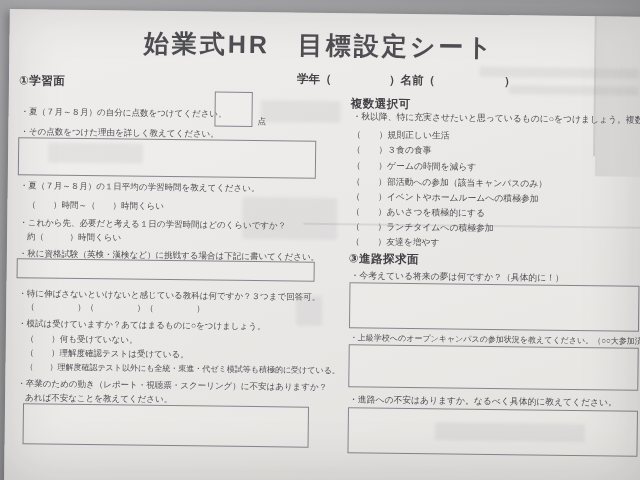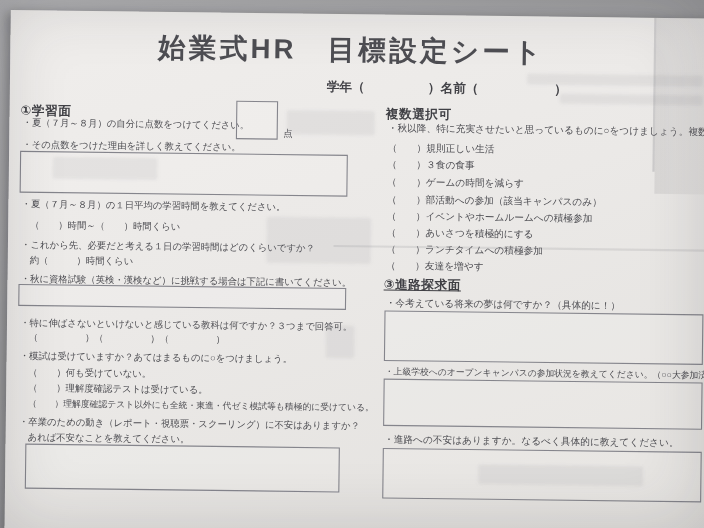--- a/index.html
+++ b/index.html
@@ -42,21 +42,21 @@
 <body>
 
 <div class="photo">
   <div class="paper">
 
     <div class="title">始業式HR　目標設定シート</div>
     <div class="hdr">
       <span>学年（　　　　　）</span><span>名前（　　　　　　）</span>
     </div>
 
-    <div class="heading" style="left:10px;top:84px;">①学習面</div>
+    <div class="heading" style="left:10px;top:64px;">①学習面</div>
     <div class="ln" style="left:12px;top:97px;">・夏（７月～８月）の自分に点数をつけてください。</div>
     <div class="abox" style="left:206px;top:80px;width:36px;height:33px;"></div>
     <div class="ln" style="left:249px;top:104px;">点</div>
     <div class="ln" style="left:12px;top:117px;">・その点数をつけた理由を詳しく教えてください。</div>
     <div class="abox" style="left:10px;top:128px;width:296px;height:36px;"></div>
     <div class="ln" style="left:12px;top:171px;">・夏（７月～８月）の１日平均の学習時間を教えてください。</div>
     <div class="ln" style="left:20px;top:190px;">（　　）時間～（　　）時間くらい</div>
     <div class="ln" style="left:12px;top:208px;">・これから先、必要だと考える１日の学習時間はどのくらいですか？</div>
     <div class="ln" style="left:20px;top:222px;">約（　　　）時間くらい</div>
     <div class="ln" style="left:12px;top:239px;">・秋に資格試験（英検・漢検など）に挑戦する場合は下記に書いてください。</div>
@@ -75,21 +75,21 @@
     <div class="rln" style="left:344px;top:98px;">・秋以降、特に充実させたいと思っているものに○をつけましょう。複数選択可。</div>
     <div class="rln" style="left:344px;top:116px;">（　　）規則正しい生活</div>
     <div class="rln" style="left:344px;top:131px;text-align:right;">（　　）３食の食事</div>
     <div class="rln" style="left:344px;top:147px;">（　　）ゲームの時間を減らす</div>
     <div class="rln" style="left:344px;top:163px;">（　　）部活動への参加（該当キャンパスのみ）</div>
     <div class="rln" style="left:344px;top:178px;">（　　）イベントやホームルームへの積極参加</div>
     <div class="rln" style="left:344px;top:193px;">（　　）あいさつを積極的にする</div>
     <div class="rln" style="left:344px;top:208px;">（　　）ランチタイムへの積極参加</div>
     <div class="rln" style="left:344px;top:223px;">（　　）友達を増やす</div>
 
-    <div class="heading" style="left:342px;top:238px;text-decoration:underline;">③進路探求面</div>
+    <div class="heading" style="left:342px;top:238px;">③進路探求面</div>
     <div class="rln" style="left:344px;top:257px;">・今考えている将来の夢は何ですか？（具体的に！）</div>
     <div class="abox" style="left:343px;top:269px;width:288px;height:44px;"></div>
     <div class="rln tiny" style="left:344px;top:320px;">・上級学校へのオープンキャンパスの参加状況を教えてください。（○○大参加済、参加予定等）</div>
     <div class="abox" style="left:343px;top:331px;width:288px;height:41px;"></div>
     <div class="rln" style="left:344px;top:381px;">・進路への不安はありますか。なるべく具体的に教えてください。</div>
     <div class="abox" style="left:343px;top:394px;width:288px;height:44px;"></div>
 
     <div class="crease-v"></div>
     <div class="crease-shade"></div>
     <div class="crease-h"></div>

